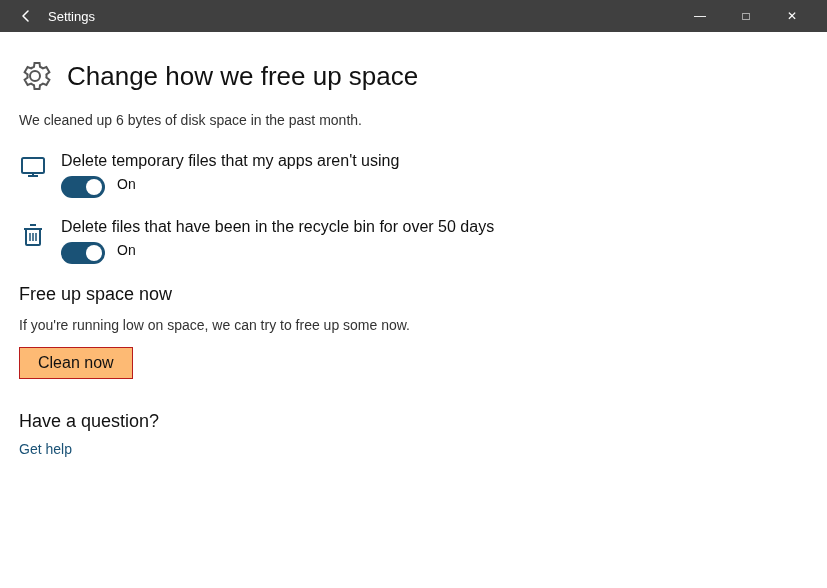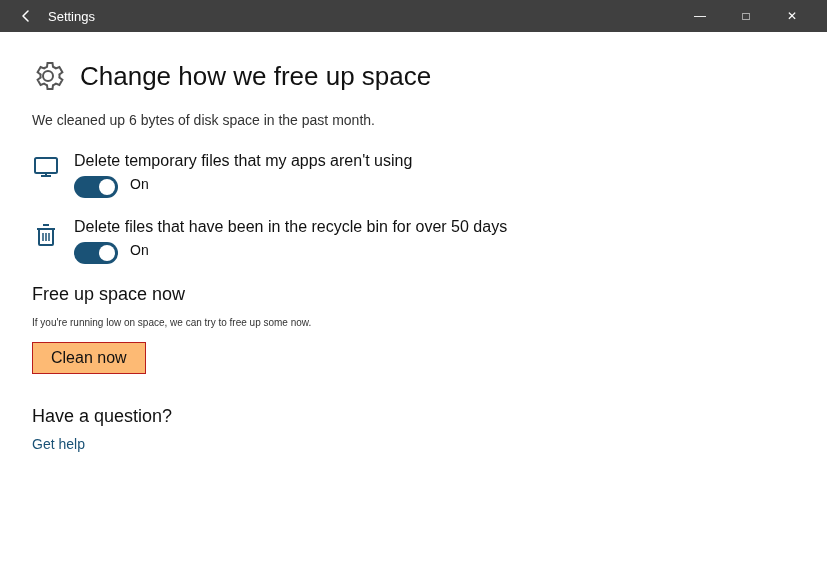--- a/index.html
+++ b/index.html
@@ -30,21 +30,21 @@
     }
     .titlebar-btn {
       width: 46px; height: 32px;
       display: flex; align-items: center; justify-content: center;
       cursor: pointer;
       font-size: 12px;
     }
 
     .content {
       background: white;
-      padding: 28px 32px;
+      padding: 28px 19px;
       height: calc(588px - 32px);
       overflow-y: auto;
     }
 
     .page-header {
       display: flex;
       align-items: center;
       gap: 16px;
       margin-bottom: 20px;
     }
@@ -107,21 +107,21 @@
     }
 
     .section-title {
       font-size: 18px;
       font-weight: 400;
       color: #111;
       margin-bottom: 12px;
     }
 
     .section-desc {
-      font-size: 10px;
+      font-size: 14px;
       color: #333;
       margin-bottom: 14px;
     }
 
     .clean-btn {
       padding: 6px 18px;
       background: #fdba74;
       border: 1px solid #b91c1c;
       font-size: 16px;
       cursor: pointer;

